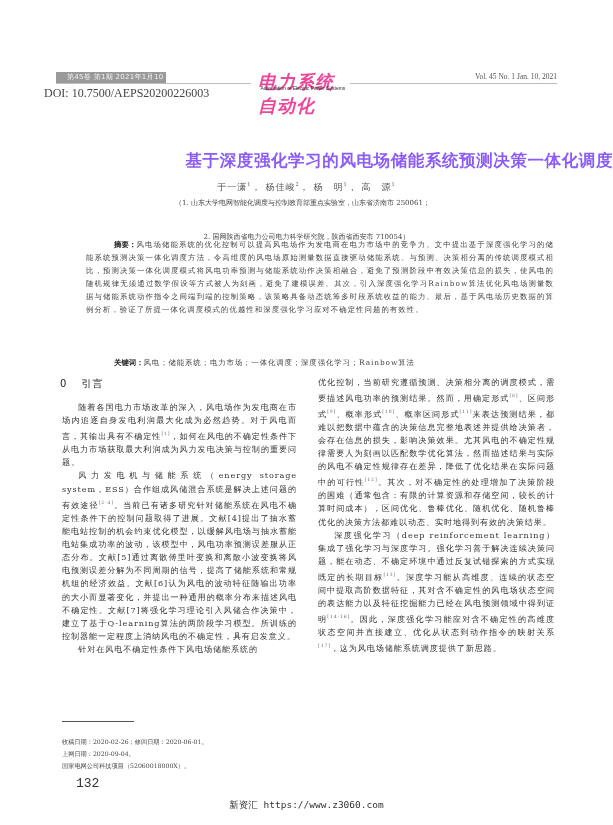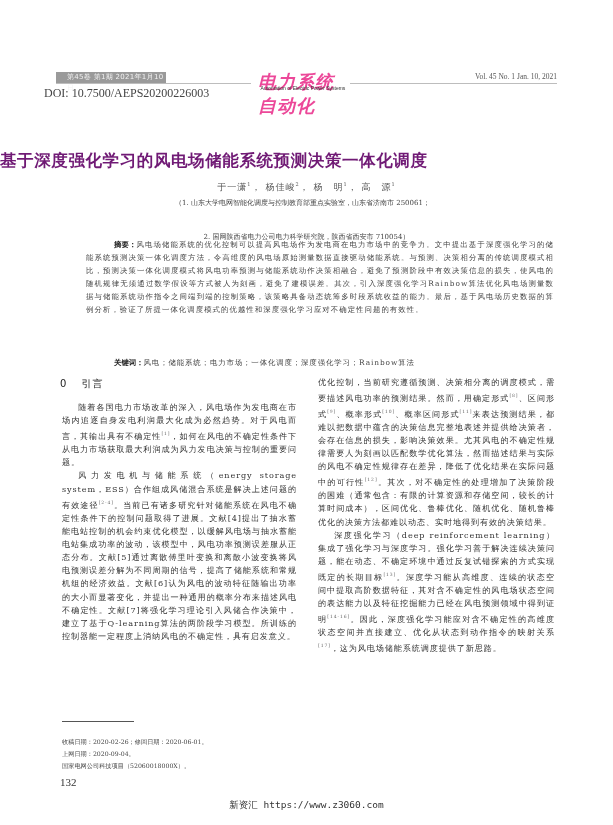--- a/index.html
+++ b/index.html
@@ -19,22 +19,22 @@
       font-size: 18px; color: #ec4899; font-weight: bold; font-style: italic; letter-spacing: 1px;
       font-family: "DejaVu Serif", serif;
     }
     .hdr-journal-en {
       position: absolute; left: 245px; top: 85px; width: 116px; text-align: center;
       font-size: 5px; color: #333; font-family: "Liberation Sans", sans-serif;
     }
     .hdr-vol { position: absolute; right: 56px; top: 72px; font-size: 7.5px; color: #555; font-family: "Liberation Serif", serif; }
 
     .title {
-      position: absolute; left: 0; top: 150px; width: 613px; text-align: left;
-      font-size: 16.5px; font-weight: bold; color: #701a75; letter-spacing: 0.6px;
+      position: absolute; left: 0; top: 150px; width: 613px; text-align: right;
+      font-size: 16.5px; font-weight: bold; color: #8b5cf6; letter-spacing: 0.6px;
       font-family: "DejaVu Sans", sans-serif;
     }
     .authors {
       position: absolute; left: 0; top: 181px; width: 613px; text-align: center;
       font-size: 9px; color: #555; letter-spacing: 1px;
     }
     .authors sup { font-size: 5px; }
     .affil {
       position: absolute; left: 0; width: 613px; text-align: center; font-size: 7px; color: #444;
     }
@@ -65,21 +65,21 @@
     .col p.noind { text-indent: 0; }
     .col sup { font-size: 4.5px; color: #666; }
     .col-left { left: 62px; top: 401px; width: 235px; }
     .col-right { left: 318px; top: 376px; width: 237px; }
 
     .fn-rule { position: absolute; left: 62px; top: 721px; width: 72px; height: 1px; background: #555; }
     .footnotes {
       position: absolute; left: 62px; top: 736px; width: 235px;
       font-size: 6.2px; line-height: 11.8px; color: #444;
     }
-    .page-num { position: absolute; left: 60px; top: 776px; font-size: 11px; color: #333; font-family: Liberation Serif, serif; }
+    .page-num { position: absolute; left: 76px; top: 776px; font-size: 13px; color: #333; font-family: Liberation Mono, monospace; }
     .watermark {
       position: absolute; left: 0; top: 799px; width: 613px; text-align: center;
       font-size: 9.5px; color: #333; font-family: "DejaVu Sans Mono", monospace;
     }
   </style>
 </head>
 <body>
 
 <div class="hdr-badge">第45卷  第1期  2021年1月10日</div>
 <div class="hdr-line-left"></div>
@@ -106,20 +106,21 @@
   <span class="lbl">关键词：</span><span>风电；储能系统；电力市场；一体化调度；深度强化学习；Rainbow算法</span>
 </div>
 
 <div class="sec-head">
   <span class="num">0</span><span>引言</span>
 </div>
 
 <div class="col col-left">
   <p><span>随着各国电力市场改革的深入，风电场作为发电商在市场内追逐自身发电利润最大化成为必然趋势。对于风电而言，其输出具有不确定性</span><sup>[1]</sup><span>，如何在风电的不确定性条件下从电力市场获取最大利润成为风力发电决策与控制的重要问题。</span></p>
   <p><span>风力发电机与储能系统（energy storage system，ESS）合作组成风储混合系统是解决上述问题的有效途径</span><sup>[2-4]</sup><span>。当前已有诸多研究针对储能系统在风电不确定性条件下的控制问题取得了进展。文献[4]提出了抽水蓄能电站控制的机会约束优化模型，以缓解风电场与抽水蓄能电站集成功率的波动，该模型中，风电功率预测误差服从正态分布。文献[5]通过离散傅里叶变换和离散小波变换将风电预测误差分解为不同周期的信号，提高了储能系统和常规机组的经济效益。文献[6]认为风电的波动特征随输出功率的大小而显著变化，并提出一种通用的概率分布来描述风电不确定性。文献[7]将强化学习理论引入风储合作决策中，建立了基于Q-learning算法的两阶段学习模型。所训练的控制器能一定程度上消纳风电的不确定性，具有启发意义。</span></p>
+  <p>针对在风电不确定性条件下风电场储能系统的</p>
 </div>
 
 <div class="col col-right">
   <p class="noind"><span>优化控制，当前研究遵循预测、决策相分离的调度模式，需要描述风电功率的预测结果。然而，用确定形式</span><sup>[8]</sup><span>、区间形式</span><sup>[9]</sup><span>、概率形式</span><sup>[10]</sup><span>、概率区间形式</span><sup>[11]</sup><span>来表达预测结果，都难以把数据中蕴含的决策信息完整地表述并提供给决策者，会存在信息的损失，影响决策效果。尤其风电的不确定性规律需要人为刻画以匹配数学优化算法，然而描述结果与实际的风电不确定性规律存在差异，降低了优化结果在实际问题中的可行性</span><sup>[12]</sup><span>。其次，对不确定性的处理增加了决策阶段的困难（通常包含：有限的计算资源和存储空间，较长的计算时间成本），区间优化、鲁棒优化、随机优化、随机鲁棒优化的决策方法都难以动态、实时地得到有效的决策结果。</span></p>
   <p><span>深度强化学习（deep reinforcement learning）集成了强化学习与深度学习。强化学习善于解决连续决策问题，能在动态、不确定环境中通过反复试错探索的方式实现既定的长期目标</span><sup>[13]</sup><span>。深度学习能从高维度、连续的状态空间中提取高阶数据特征，其对含不确定性的风电场状态空间的表达能力以及特征挖掘能力已经在风电预测领域中得到证明</span><sup>[14-16]</sup><span>。因此，深度强化学习能应对含不确定性的高维度状态空间并直接建立、优化从状态到动作指令的映射关系</span><sup>[17]</sup><span>，这为风电场储能系统调度提供了新思路。</span></p>
 </div>
 
 <div class="fn-rule"></div>
 <div class="footnotes">
   <div>收稿日期：2020-02-26；修回日期：2020-06-01。</div>

